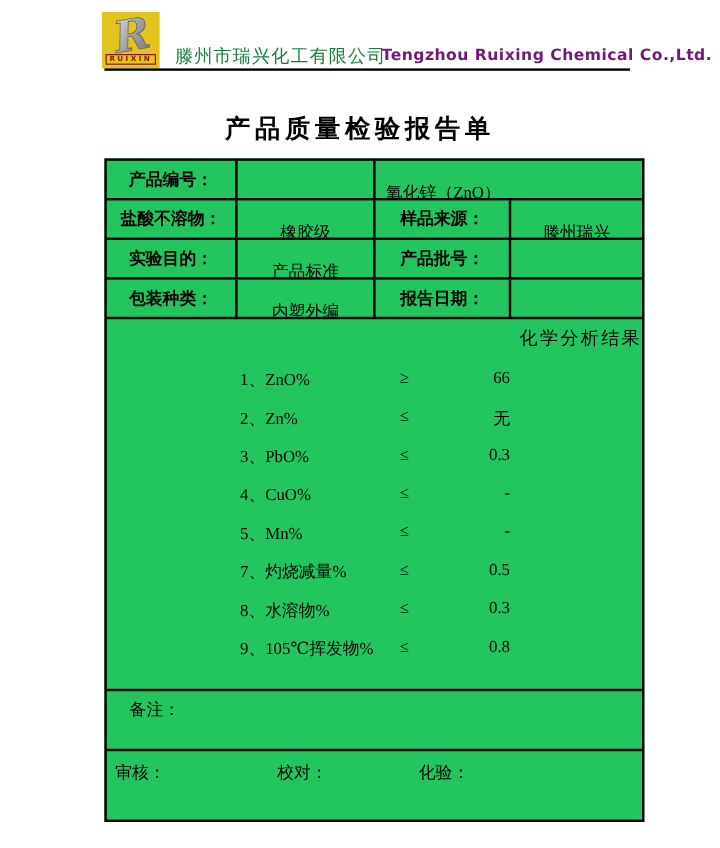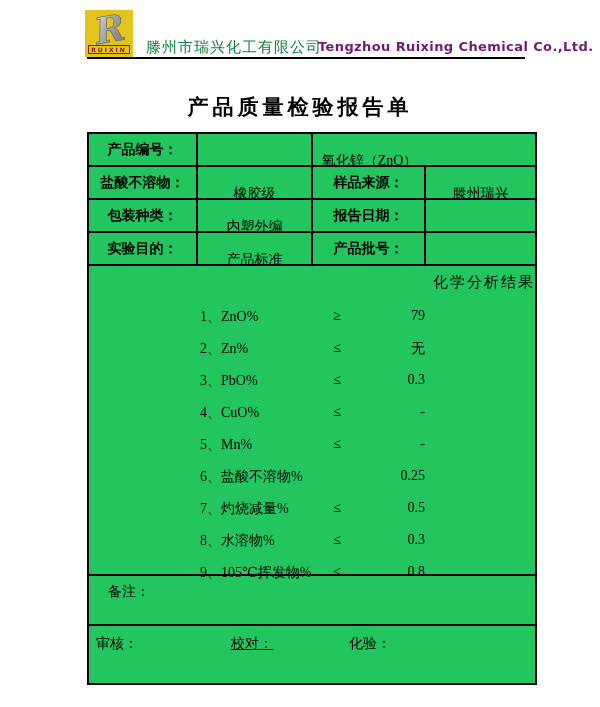--- a/index.html
+++ b/index.html
@@ -56,21 +56,21 @@
   .item-value { position:absolute; left:258px; top:3px;  width:78px; text-align:right; font-size:14px; white-space:nowrap; }
 
   
   .remarks { position:relative; height:50px; border-bottom:2px solid #000; }
   .remarks-label { position:absolute; left:7px; top:7px; font-size:14px;margin-left:12px; }
 
   
   .signatures { position:relative; height:57px; }
   .sig-label { position:absolute; top:9px; font-size:14px; }
   .sig-review    { left:7px; }
-  .sig-proofread { left:142px;text-decoration:underline; }
+  .sig-proofread { left:142px; }
   .sig-assay     { left:260px; }
 </style>
 </head>
 <body>
 
 <div class="letterhead">
   <div class="logo">
     <svg width="48" height="38" viewBox="0 0 48 38">
       <defs>
         <linearGradient id="rg" x1="0" y1="0" x2="1" y2="1">
@@ -114,80 +114,75 @@
     <div class="info-cell">
         <span class="info-label">样品来源：</span>
       </div>
     <div class="info-cell">
         <span class="info-value">滕州瑞兴</span>
       </div>
   </div>
 
   <div class="info-row">
     <div class="info-cell">
+        <span class="info-label">实验目的：</span>
+      </div>
+    <div class="info-cell">
+        <span class="info-value">产品标准</span>
+      </div>
+    <div class="info-cell">
+        <span class="info-label">产品批号：</span>
+      </div>
+    <div class="info-cell">
+        <span class="info-value"></span>
+      </div>
+  </div>
+
+  <div class="info-row">
+    <div class="info-cell">
         <span class="info-label">包装种类：</span>
       </div>
     <div class="info-cell">
         <span class="info-value">内塑外编</span>
       </div>
     <div class="info-cell">
         <span class="info-label">报告日期：</span>
-      </div>
-    <div class="info-cell">
-        <span class="info-value"></span>
-      </div>
-  </div>
-
-  <div class="info-row">
-    <div class="info-cell">
-        <span class="info-label">实验目的：</span>
-      </div>
-    <div class="info-cell">
-        <span class="info-value">产品标准</span>
-      </div>
-    <div class="info-cell">
-        <span class="info-label">产品批号：</span>
       </div>
     <div class="info-cell">
         <span class="info-value"></span>
       </div>
   </div>
 
   <div class="analysis">
     <div class="analysis-heading">化学分析结果</div>
     <div class="analysis-items">
       <div class="analysis-item">
         <span class="item-name">1、ZnO%</span>
         <span class="item-op">≥</span>
-        <span class="item-value">79</span>
+        <span class="item-value">66</span>
       </div>
       <div class="analysis-item">
         <span class="item-name">2、Zn%</span>
         <span class="item-op">≤</span>
         <span class="item-value">无</span>
       </div>
       <div class="analysis-item">
         <span class="item-name">3、PbO%</span>
         <span class="item-op">≤</span>
         <span class="item-value">0.3</span>
       </div>
       <div class="analysis-item">
         <span class="item-name">4、CuO%</span>
         <span class="item-op">≤</span>
         <span class="item-value">-</span>
       </div>
       <div class="analysis-item">
         <span class="item-name">5、Mn%</span>
         <span class="item-op">≤</span>
         <span class="item-value">-</span>
-      </div>
-      <div class="analysis-item">
-        <span class="item-name">6、盐酸不溶物%</span>
-        <span class="item-op"></span>
-        <span class="item-value">0.25</span>
       </div>
       <div class="analysis-item">
         <span class="item-name">7、灼烧减量%</span>
         <span class="item-op">≤</span>
         <span class="item-value">0.5</span>
       </div>
       <div class="analysis-item">
         <span class="item-name">8、水溶物%</span>
         <span class="item-op">≤</span>
         <span class="item-value">0.3</span>

